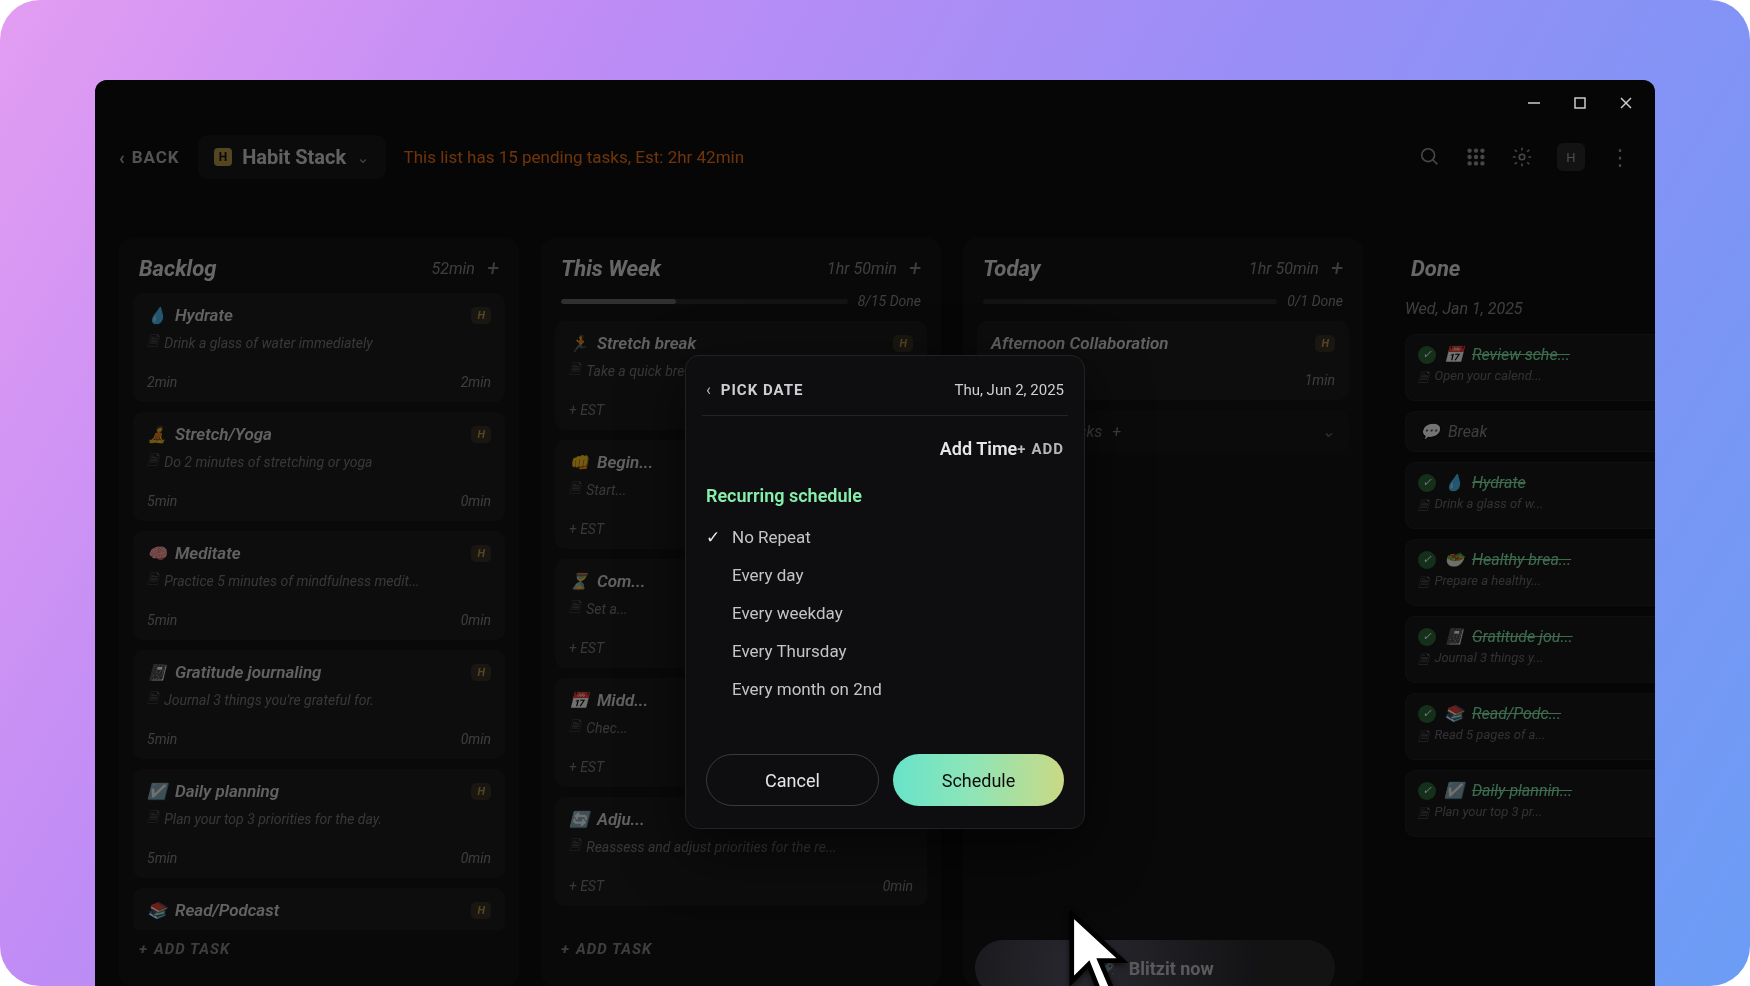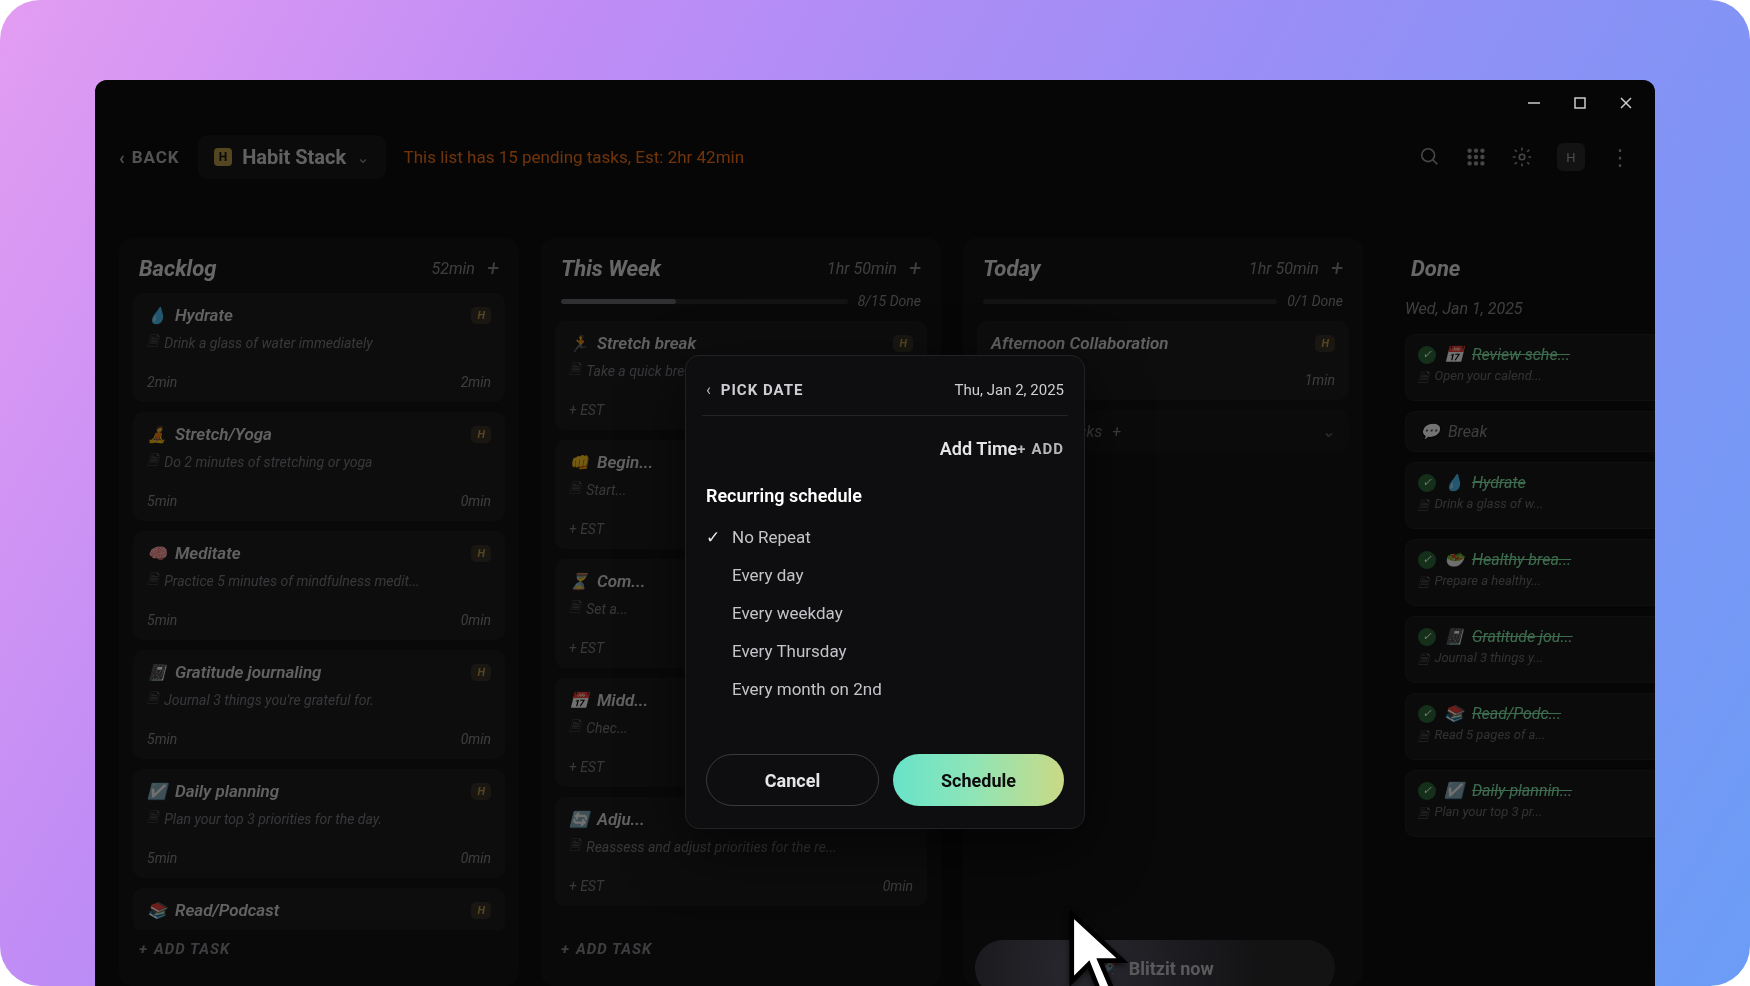--- a/index.html
+++ b/index.html
@@ -126,26 +126,26 @@
   }
   .modal-row { display:flex; align-items:center; justify-content:space-between; padding: 6px 0; }
   .modal-pickdate { display:flex; align-items:center; gap:10px; }
   .modal-pickdate .label { color:#cfcfd3; font-size:15px; font-weight:700; letter-spacing:1px; }
   .modal-pickdate .chev { color:#bbb; }
   .modal-date { color:#cfcfd3; font-size:15px; }
   .modal-divider { height:1px; background:#232326; margin: 10px -4px 16px -4px; }
   .modal-addtime { display:flex; align-items:center; justify-content:flex-end; padding: 6px 0 18px 0; }
   .modal-addtime .t { color:#e6e6e9; font-size:18px; font-weight:600; }
   .modal-addtime .add { color:#b7b7bb; font-size:15px; font-weight:700; letter-spacing:1px; display:flex; gap:5px;}
-  .modal-section-title { color:#ffffff; font-size:18px; font-weight:600; margin: 8px 0 12px 0; }
+  .modal-section-title { color:#86efac; font-size:18px; font-weight:600; margin: 8px 0 12px 0; }
   .modal-option { color:#c4c4c8; font-size:17px; padding: 9px 0; display:flex; align-items:center; gap:10px; cursor:pointer; }
   .modal-option .checkmark { width:16px; display:inline-block; color:#e6e6e9; }
   .modal-actions { display:flex; gap:14px; margin-top: 46px; }
   .btn {
-    flex:1; height:52px; border-radius:28px; font-size:18px; font-weight:700;
+    flex:1; height:52px; border-radius:28px; font-size:18px; font-weight:400;
     display:flex; align-items:center; justify-content:center; cursor:pointer;
   }
   .btn-cancel { background:transparent; border:1.5px solid #3a3a3e; color:#e6e6e9; }
   .btn-schedule { background: linear-gradient(90deg, #68e3c9 0%, #8de5b8 45%, #c9d985 100%); color:#0c0c0d; border:none; }
   
   .fake-cursor {
     position:absolute; left: 968px; top: 830px; z-index: 100;
     width: 70px; height: 90px; pointer-events:none;
   }
   .fake-cursor svg { filter: drop-shadow(0 2px 3px rgba(0,0,0,0.6)); }
@@ -542,21 +542,21 @@
     </div>
 
     <div class="overlay-dim"></div>
 
     <div class="modal">
       <div class="modal-row">
         <div class="modal-pickdate">
           <span class="chev">‹</span>
           <span class="label">PICK DATE</span>
         </div>
-        <span class="modal-date">Thu, Jan 2, 2025</span>
+        <span class="modal-date">Thu, Jun 2, 2025</span>
       </div>
       <div class="modal-divider"></div>
       <div class="modal-addtime">
         <span class="t">Add Time</span>
         <span class="add">
           <span>+</span>
           <span>ADD</span>
         </span>
       </div>
       <div class="modal-section-title">Recurring schedule</div>

